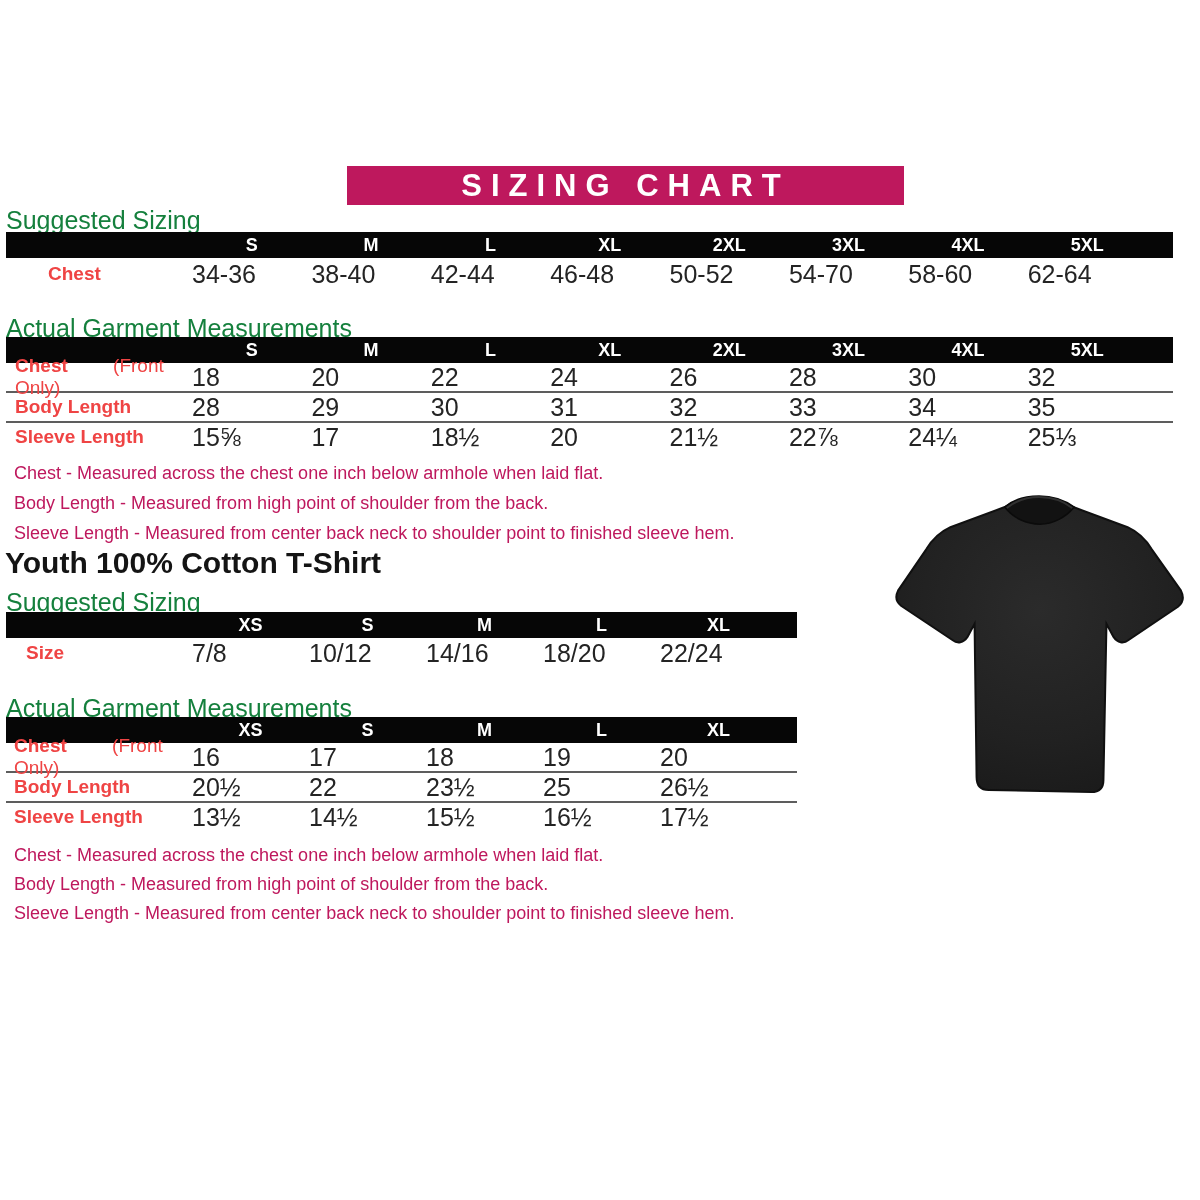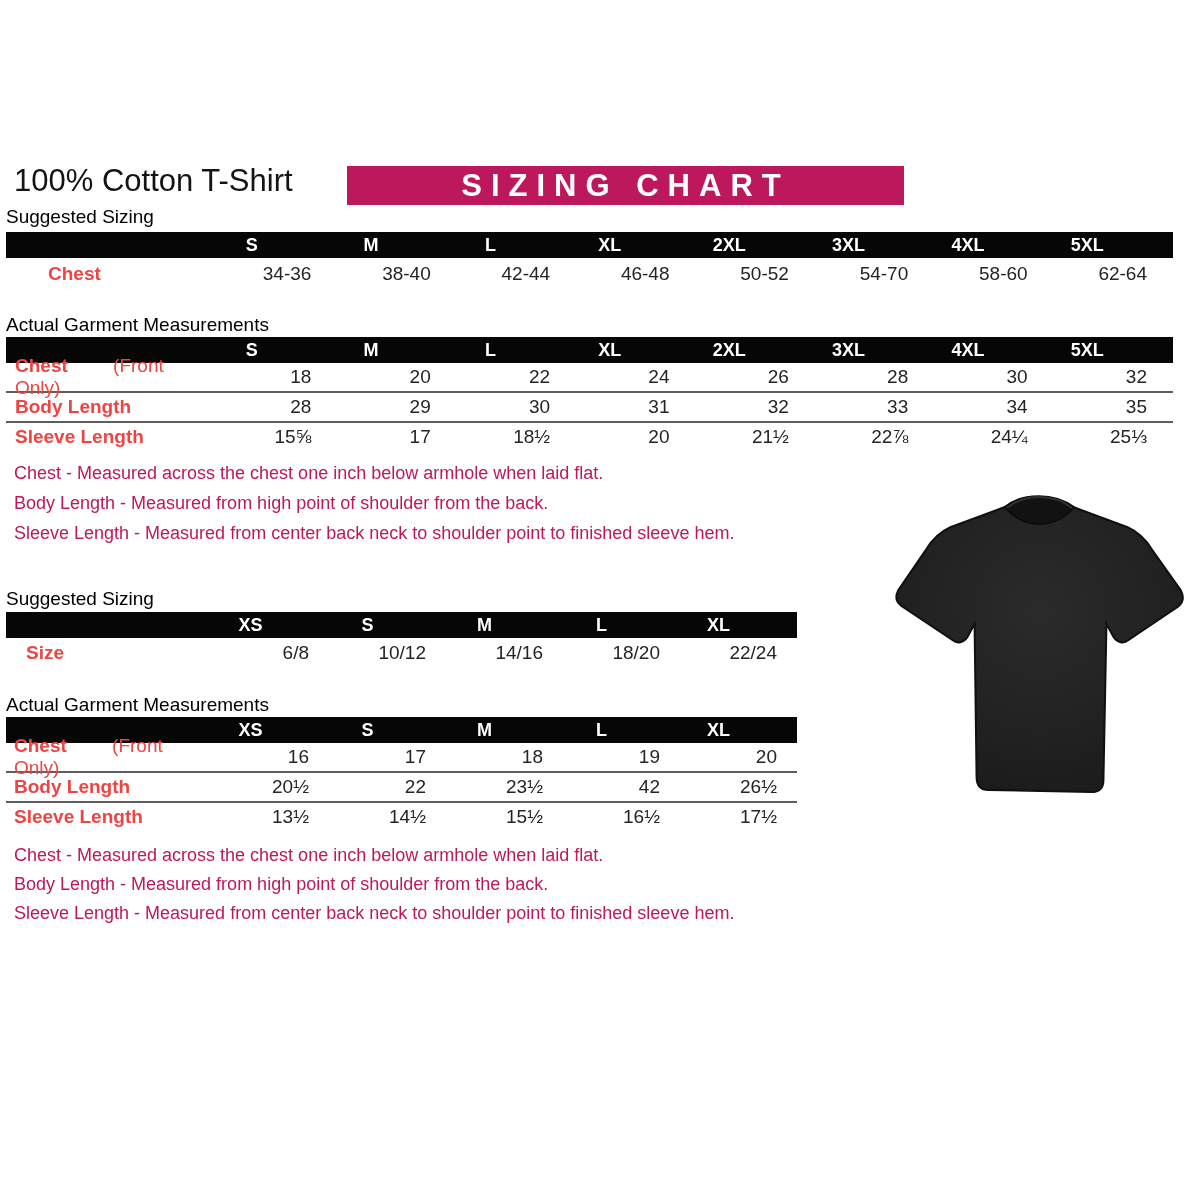--- a/index.html
+++ b/index.html
@@ -6,49 +6,48 @@
   .page{position:relative;width:1200px;height:1200px;background:#ffffff;
         font-family:"Liberation Sans",sans-serif;color:#1b1b1b;overflow:hidden;}
 
   .h1{position:absolute;left:14px;top:163px;font-size:31px;font-weight:400;color:#141414;}
   .h1.youth{left:5px;top:546px;font-weight:700;font-size:30px;}
 
   .banner{position:absolute;left:347px;top:166px;width:557px;height:39px;background:#be185d;
           color:#ffffff;display:flex;align-items:center;justify-content:center;
           font-size:31px;font-weight:700;letter-spacing:9px;}
 
-  .sublabel{position:absolute;left:6px;font-size:19px;color:#000000;}
+  .sublabel{position:absolute;left:6px;font-size:25px;color:#15803d;}
 
   .tbl{position:absolute;left:6px;}
   .tbl .hd{display:flex;background:#060606;color:#ffffff;height:26px;align-items:center;}
   .tbl .hd .c{font-size:18px;font-weight:700;text-align:center;}
   .tbl .r{display:flex;align-items:center;height:32px;}
   .tbl.lines .r{height:28px;border-bottom:2px solid #5d5d5d;}
   .tbl.lines .r:last-child{border-bottom:none;}
   .c{flex:1;}
   .sp{flex:0 0 26px;}
   .lab{flex:0 0 186px;text-align:left;box-sizing:border-box;}
   .p42{padding-left:42px;} .p9{padding-left:9px;} .p20{padding-left:20px;} .p8{padding-left:8px;}
-  .val{text-align:right;font-size:19px;color:#242424;}
+  .val{text-align:left;font-size:25px;color:#242424;}
   .rowlab{font-size:19px;font-weight:700;color:#ef4444;}
   .rowlab .note{font-weight:400;margin-left:40px;}
   .adult{width:1167px;}
   .youthw{width:791px;}
 
   .notes{position:absolute;left:14px;font-size:18px;line-height:30px;color:#be185d;}
   .notes.second{line-height:29px;}
 
   .tee{position:absolute;left:892px;top:486px;width:294px;height:322px;}
 </style>
 </head>
 <body>
 
 <div class="page">
 
-  <div class="h1">100% Cotton T-Shirt</div>
   <div class="banner">SIZING CHART</div>
 
   <div class="sublabel" style="top:206px;">Suggested Sizing</div>
 
   <div class="tbl adult" style="top:232px;">
     <div class="hd">
       <div class="c lab p42"></div>
       <div class="c">S</div>
       <div class="c">M</div>
       <div class="c">L</div>
@@ -125,36 +124,37 @@
       <div class="sp"></div>
     </div>
   </div>
 
   <div class="notes" style="top:458px;">
     <div>Chest - Measured across the chest one inch below armhole when laid flat.</div>
     <div>Body Length - Measured from high point of shoulder from the back.</div>
     <div>Sleeve Length - Measured from center back neck to shoulder point to finished sleeve hem.</div>
   </div>
 
+  <div class="h1 youth">Youth 100% Cotton T-Shirt</div>
 
   <div class="sublabel" style="top:588px;">Suggested Sizing</div>
 
   <div class="tbl youthw" style="top:612px;">
     <div class="hd">
       <div class="c lab p20"></div>
       <div class="c">XS</div>
       <div class="c">S</div>
       <div class="c">M</div>
       <div class="c">L</div>
       <div class="c">XL</div>
       <div class="sp" style="flex-basis:20px;"></div>
     </div>
     <div class="r" style="height:30px;">
       <div class="c lab p20 rowlab">Size</div>
-      <div class="c val">6/8</div>
+      <div class="c val">7/8</div>
       <div class="c val">10/12</div>
       <div class="c val">14/16</div>
       <div class="c val">18/20</div>
       <div class="c val">22/24</div>
       <div class="sp" style="flex-basis:20px;"></div>
     </div>
   </div>
 
   <div class="sublabel" style="top:694px;">Actual Garment Measurements</div>
 
@@ -175,21 +175,21 @@
       <div class="c val">18</div>
       <div class="c val">19</div>
       <div class="c val">20</div>
       <div class="sp" style="flex-basis:20px;"></div>
     </div>
     <div class="r">
       <div class="c lab p8 rowlab">Body Length</div>
       <div class="c val">20½</div>
       <div class="c val">22</div>
       <div class="c val">23½</div>
-      <div class="c val">42</div>
+      <div class="c val">25</div>
       <div class="c val">26½</div>
       <div class="sp" style="flex-basis:20px;"></div>
     </div>
     <div class="r">
       <div class="c lab p8 rowlab">Sleeve Length</div>
       <div class="c val">13½</div>
       <div class="c val">14½</div>
       <div class="c val">15½</div>
       <div class="c val">16½</div>
       <div class="c val">17½</div>

